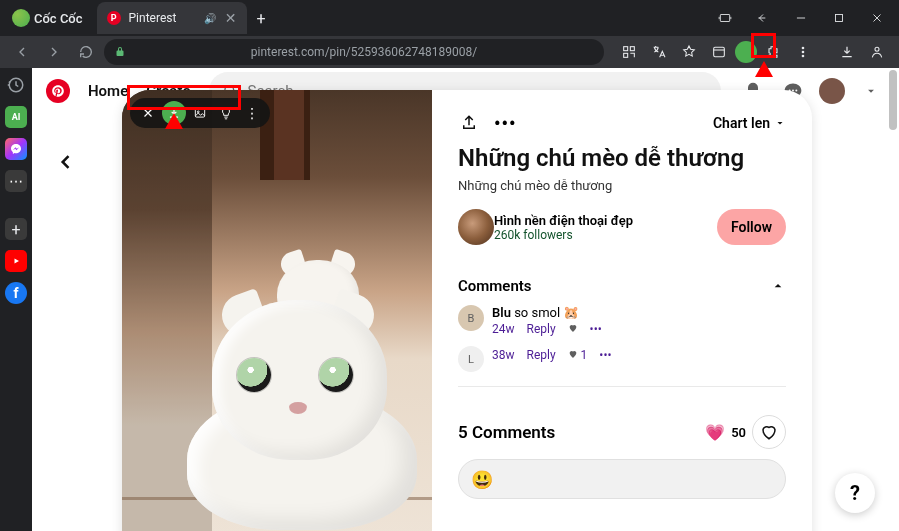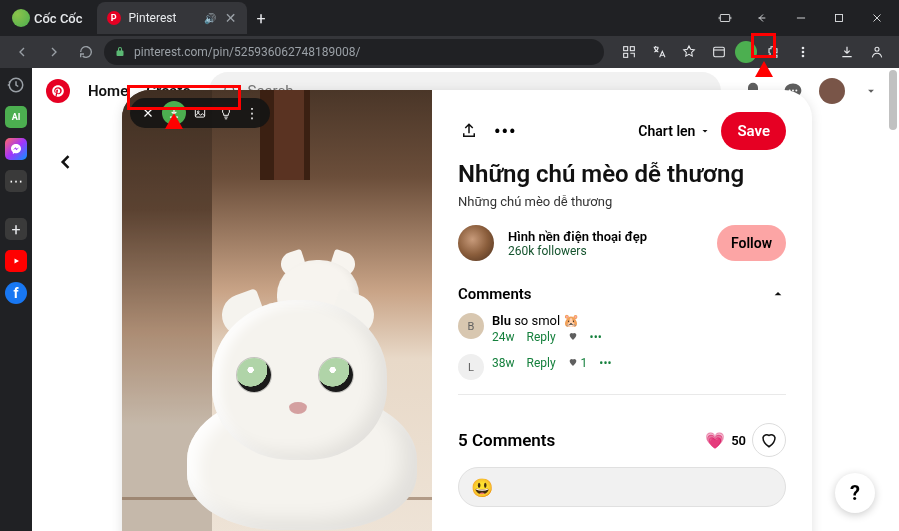--- a/index.html
+++ b/index.html
@@ -16,21 +16,21 @@
 .tab-sound { color: #e8eaed; font-size: 10px; }
 .tab-close { color: #9aa0a6; font-size: 14px; cursor: pointer; }
 .new-tab { color: #e8eaed; font-size: 16px; padding: 0 10px; cursor: pointer; }
 .window-controls { margin-left: auto; display: flex; gap: 2px; }
 .win-btn { width: 36px; height: 30px; display: flex; align-items: center; justify-content: center; color: #e8eaed; cursor: pointer; position: relative; }
 .win-btn svg { width: 14px; height: 14px; stroke: currentColor; fill: none; stroke-width: 1.5; }
 
 .toolbar { height: 32px; background: #35363a; display: flex; align-items: center; padding: 0 8px; gap: 4px; }
 .nav-btn { width: 28px; height: 28px; display: flex; align-items: center; justify-content: center; color: #9aa0a6; cursor: pointer; border-radius: 50%; }
 .nav-btn svg { width: 16px; height: 16px; }
-.addr-bar { flex: 1; height: 26px; background: #202124; border-radius: 14px; display: flex; align-items: center; padding: 0 10px; gap: 8px; max-width: 500px; }
+.addr-bar { flex: 1; height: 26px; background: #202124; border-radius: 14px; display: flex; align-items: center; padding: 0 10px; gap: 8px; max-width: 500px; text-align: center; }
 .lock-icon svg { width: 12px; height: 12px; fill: #5bb974; }
 .url-text { color: #9aa0a6; font-size: 12px; flex: 1; }
 .toolbar-right { margin-left: auto; display: flex; gap: 2px; align-items: center; }
 .tb-icon { width: 28px; height: 28px; display: flex; align-items: center; justify-content: center; color: #e8eaed; cursor: pointer; border-radius: 4px; position: relative; }
 .tb-icon svg { width: 16px; height: 16px; }
 .dl-ext { background: #4caf50; border-radius: 50%; width: 22px; height: 22px; }
 .dl-ext svg { width: 14px; height: 14px; fill: #fff; }
 .red-highlight { border: 3px solid #ff0000; position: absolute; pointer-events: none; z-index: 100; }
 
 
@@ -102,35 +102,35 @@
 .pd-action { width: 22px; height: 22px; cursor: pointer; display: flex; align-items: center; justify-content: center; }
 .pd-action svg { width: 18px; height: 18px; }
 .pd-more { font-size: 18px; font-weight: bold; letter-spacing: 1px; cursor: pointer; }
 .pd-right { margin-left: auto; display: flex; align-items: center; gap: 10px; }
 .pd-board { font-size: 14px; font-weight: 600; cursor: pointer; display: flex; align-items: center; gap: 4px; margin-left: 8px; }
 .pd-board svg { width: 12px; height: 12px; fill: #111; }
 .save-btn { background: #e60023; color: #fff; border: none; border-radius: 22px; padding: 10px 16px; font-size: 15px; font-weight: 600; cursor: pointer; }
 .pd-link { font-size: 13px; color: #111; text-decoration: underline; margin-top: 14px; cursor: pointer; }
 .pd-title { font-size: 24px; font-weight: 600; margin-top: 10px; color: #111; }
 .pd-desc { font-size: 13px; color: #333; margin-top: 6px; }
-.pd-author { display: flex; align-items: center; gap: 14px; margin-top: 16px; }
+.pd-author { display: flex; align-items: center; gap: 0; margin-top: 16px; }
 .author-avatar { width: 36px; height: 36px; border-radius: 50%; background: radial-gradient(circle at 40% 40%, #c89b7b, #8b5e3c 50%, #4a2e1c); cursor: pointer; }
 .author-info { flex: 1; }
 .author-name { font-size: 13px; font-weight: 600; }
 .author-followers { font-size: 12px; color: #14532d; }
 .follow-btn { background: #fca5a5; border: none; border-radius: 22px; padding: 10px 14px; font-size: 14px; font-weight: 600; cursor: pointer; }
 
-.comments-header { display: flex; align-items: center; justify-content: space-between; margin-top: 24px; cursor: pointer; }
+.comments-header { display: flex; align-items: center; justify-content: space-between; margin-top: 32px; cursor: pointer; }
 .comments-header span { font-size: 15px; font-weight: 600; }
 .comments-header svg { width: 16px; height: 16px; fill: #111; }
 .comment { display: flex; gap: 8px; margin-top: 10px; }
 .c-avatar { width: 26px; height: 26px; border-radius: 50%; background: #d8c7b0; font-size: 11px; display: flex; align-items: center; justify-content: center; color: #5f5f5f; flex-shrink: 0; }
 .c-body { font-size: 13px; }
 .c-name { font-weight: 600; }
-.c-meta { display: flex; gap: 12px; font-size: 12px; color: #15803d; margin-top: 2px; align-items: center; }
+.c-meta { display: flex; gap: 12px; font-size: 12px; color: #4c1d95; margin-top: 2px; align-items: center; }
 .c-meta span { cursor: pointer; }
 .c-heart svg { width: 10px; height: 10px; fill: #5f5f5f; }
 
 .com-footer { border-top: 1px solid #e9e9e9; margin-top: 14px; padding-top: 28px; }
 .cf-top { display: flex; align-items: center; justify-content: space-between; }
 .cf-count { font-size: 17px; font-weight: 600; }
 .cf-react { display: flex; align-items: center; gap: 6px; }
 .react-heart { font-size: 16px; }
 .react-count { font-size: 13px; font-weight: 600; }
 .react-btn { width: 34px; height: 34px; border-radius: 50%; border: 1px solid #ddd; display: flex; align-items: center; justify-content: center; cursor: pointer; }
@@ -398,21 +398,20 @@
             </svg>
           </div>
         <div class="pd-more">•••</div>
         <div class="pd-right">
           <div class="pd-board">
               <span>Chart len</span>
               <svg viewBox="0 0 24 24">
                 <path d="M7 10l5 5 5-5z"></path>
               </svg>
             </div>
-          <button class="save-btn">Save</button>
         </div>
       </div>
       <h1 class="pd-title">Những chú mèo dễ thương</h1>
       <p class="pd-desc">Những chú mèo dễ thương</p>
       <div class="pd-author">
         <div class="author-avatar"></div>
         <div class="author-info">
           <div class="author-name">Hình nền điện thoại đẹp</div>
           <div class="author-followers">260k followers</div>
         </div>

